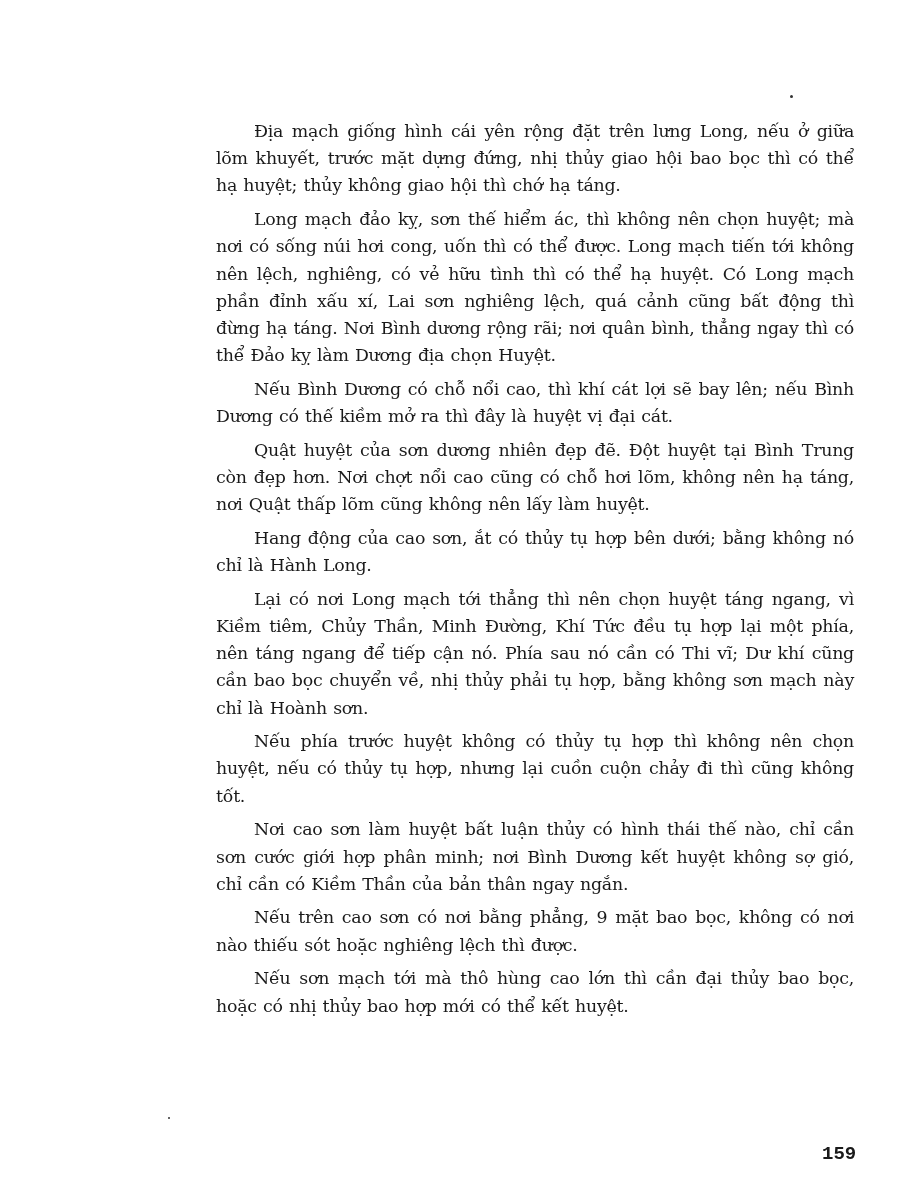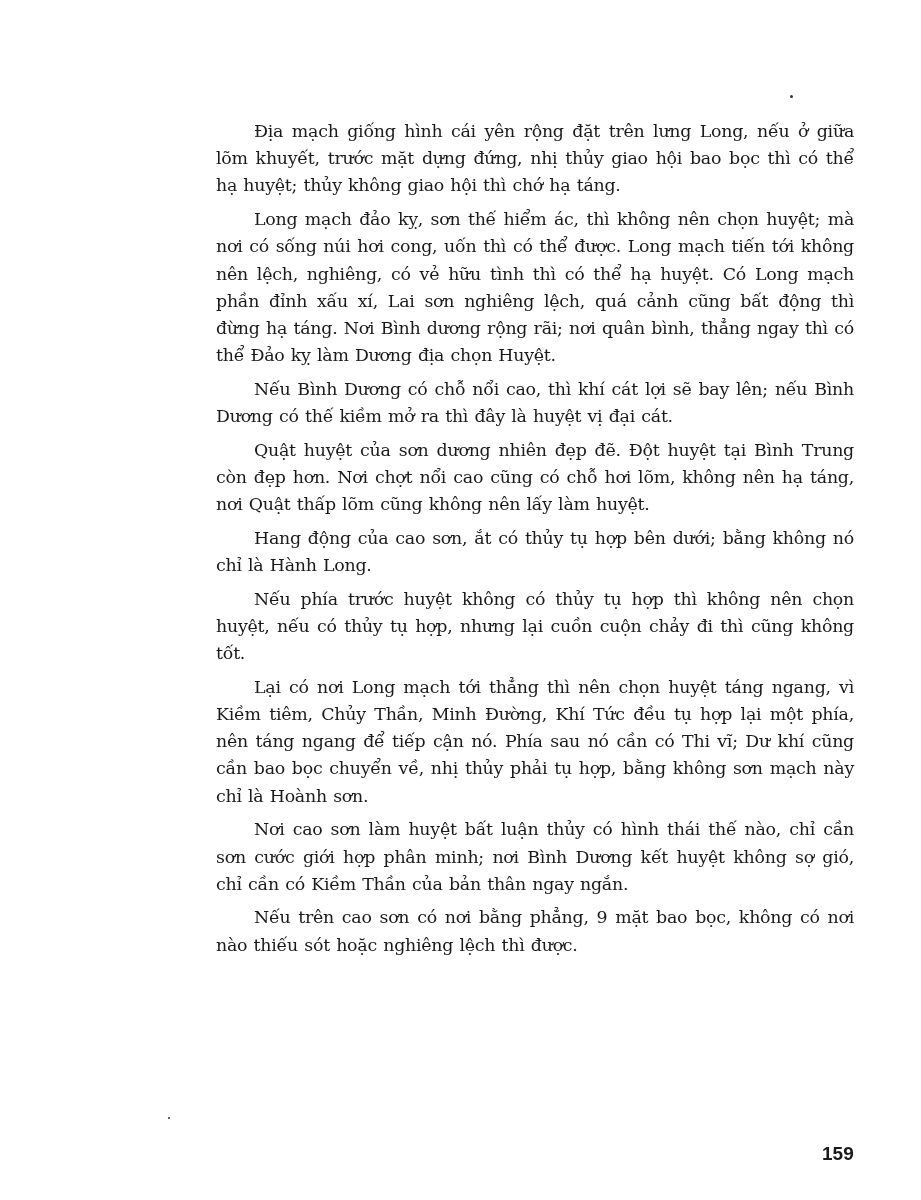--- a/index.html
+++ b/index.html
@@ -7,35 +7,36 @@
     width: 921px; height: 1200px; background: #ffffff; position: relative; overflow: hidden;
     font-family: "DejaVu Serif", "Liberation Serif", serif; color: #1a1a1a;
   }
   .page { position: absolute; left: 216px; top: 118px; width: 638px; }
   .para {
     font-size: 17.4px; line-height: 27.2px; text-align: justify; text-align-last: left;
     text-indent: 38px; margin: 0 0 6.5px 0; letter-spacing: -0.25px; word-spacing: 1px;
   }
   .page-number {
     position: absolute; left: 822px; top: 1143px; font-size: 19px; font-weight: bold;
-    font-family: Liberation Sans, sans-serif;
+    font-family: Liberation Mono, monospace;
   }
   .speck { position: absolute; width: 3px; height: 3px; background: #333; border-radius: 50%; }
 </style>
 </head>
 <body>
 
 <div class="speck" style="left:790px; top:95px;"></div>
 <div class="speck" style="left:168px; top:1117px; width:2px; height:2px;"></div>
 
 <div class="page">
   <p class="para">Địa mạch giống hình cái yên rộng đặt trên lưng Long, nếu ở giữa lõm khuyết, trước mặt dựng đứng, nhị thủy giao hội bao bọc thì có thể hạ huyệt; thủy không giao hội thì chớ hạ táng.</p>
   <p class="para">Long mạch đảo kỵ, sơn thế hiểm ác, thì không nên chọn huyệt; mà nơi có sống núi hơi cong, uốn thì có thể được. Long mạch tiến tới không nên lệch, nghiêng, có vẻ hữu tình thì có thể hạ huyệt. Có Long mạch phần đỉnh xấu xí, Lai sơn nghiêng lệch, quá cảnh cũng bất động thì đừng hạ táng. Nơi Bình dương rộng rãi; nơi quân bình, thẳng ngay thì có thể Đảo kỵ làm Dương địa chọn Huyệt.</p>
   <p class="para">Nếu Bình Dương có chỗ nổi cao, thì khí cát lợi sẽ bay lên; nếu Bình Dương có thế kiềm mở ra thì đây là huyệt vị đại cát.</p>
   <p class="para">Quật huyệt của sơn dương nhiên đẹp đẽ. Đột huyệt tại Bình Trung còn đẹp hơn. Nơi chợt nổi cao cũng có chỗ hơi lõm, không nên hạ táng, nơi Quật thấp lõm cũng không nên lấy làm huyệt.</p>
   <p class="para">Hang động của cao sơn, ắt có thủy tụ hợp bên dưới; bằng không nó chỉ là Hành Long.</p>
+  <p class="para">Lại có nơi Long mạch tới thẳng thì nên chọn huyệt táng ngang, vì Kiềm tiêm, Chủy Thần, Minh Đường, Khí Tức đều tụ hợp lại một phía, nên táng ngang để tiếp cận nó. Phía sau nó cần có Thi vĩ; Dư khí cũng cần bao bọc chuyển về, nhị thủy phải tụ hợp, bằng không sơn mạch này chỉ là Hoành sơn.</p>
   <p class="para">Nếu phía trước huyệt không có thủy tụ hợp thì không nên chọn huyệt, nếu có thủy tụ hợp, nhưng lại cuồn cuộn chảy đi thì cũng không tốt.</p>
-  <p class="para">Lại có nơi Long mạch tới thẳng thì nên chọn huyệt táng ngang, vì Kiềm tiêm, Chủy Thần, Minh Đường, Khí Tức đều tụ hợp lại một phía, nên táng ngang để tiếp cận nó. Phía sau nó cần có Thi vĩ; Dư khí cũng cần bao bọc chuyển về, nhị thủy phải tụ hợp, bằng không sơn mạch này chỉ là Hoành sơn.</p>
   <p class="para">Nơi cao sơn làm huyệt bất luận thủy có hình thái thế nào, chỉ cần sơn cước giới hợp phân minh; nơi Bình Dương kết huyệt không sợ gió, chỉ cần có Kiềm Thần của bản thân ngay ngắn.</p>
   <p class="para">Nếu trên cao sơn có nơi bằng phẳng, 9 mặt bao bọc, không có nơi nào thiếu sót hoặc nghiêng lệch thì được.</p>
+  <p class="para">Nếu sơn mạch tới mà thô hùng cao lớn thì cần đại thủy bao bọc, hoặc có nhị thủy bao hợp mới có thể kết huyệt.</p>
 </div>
 
 <div class="page-number">159</div>
 
 </body></html>

